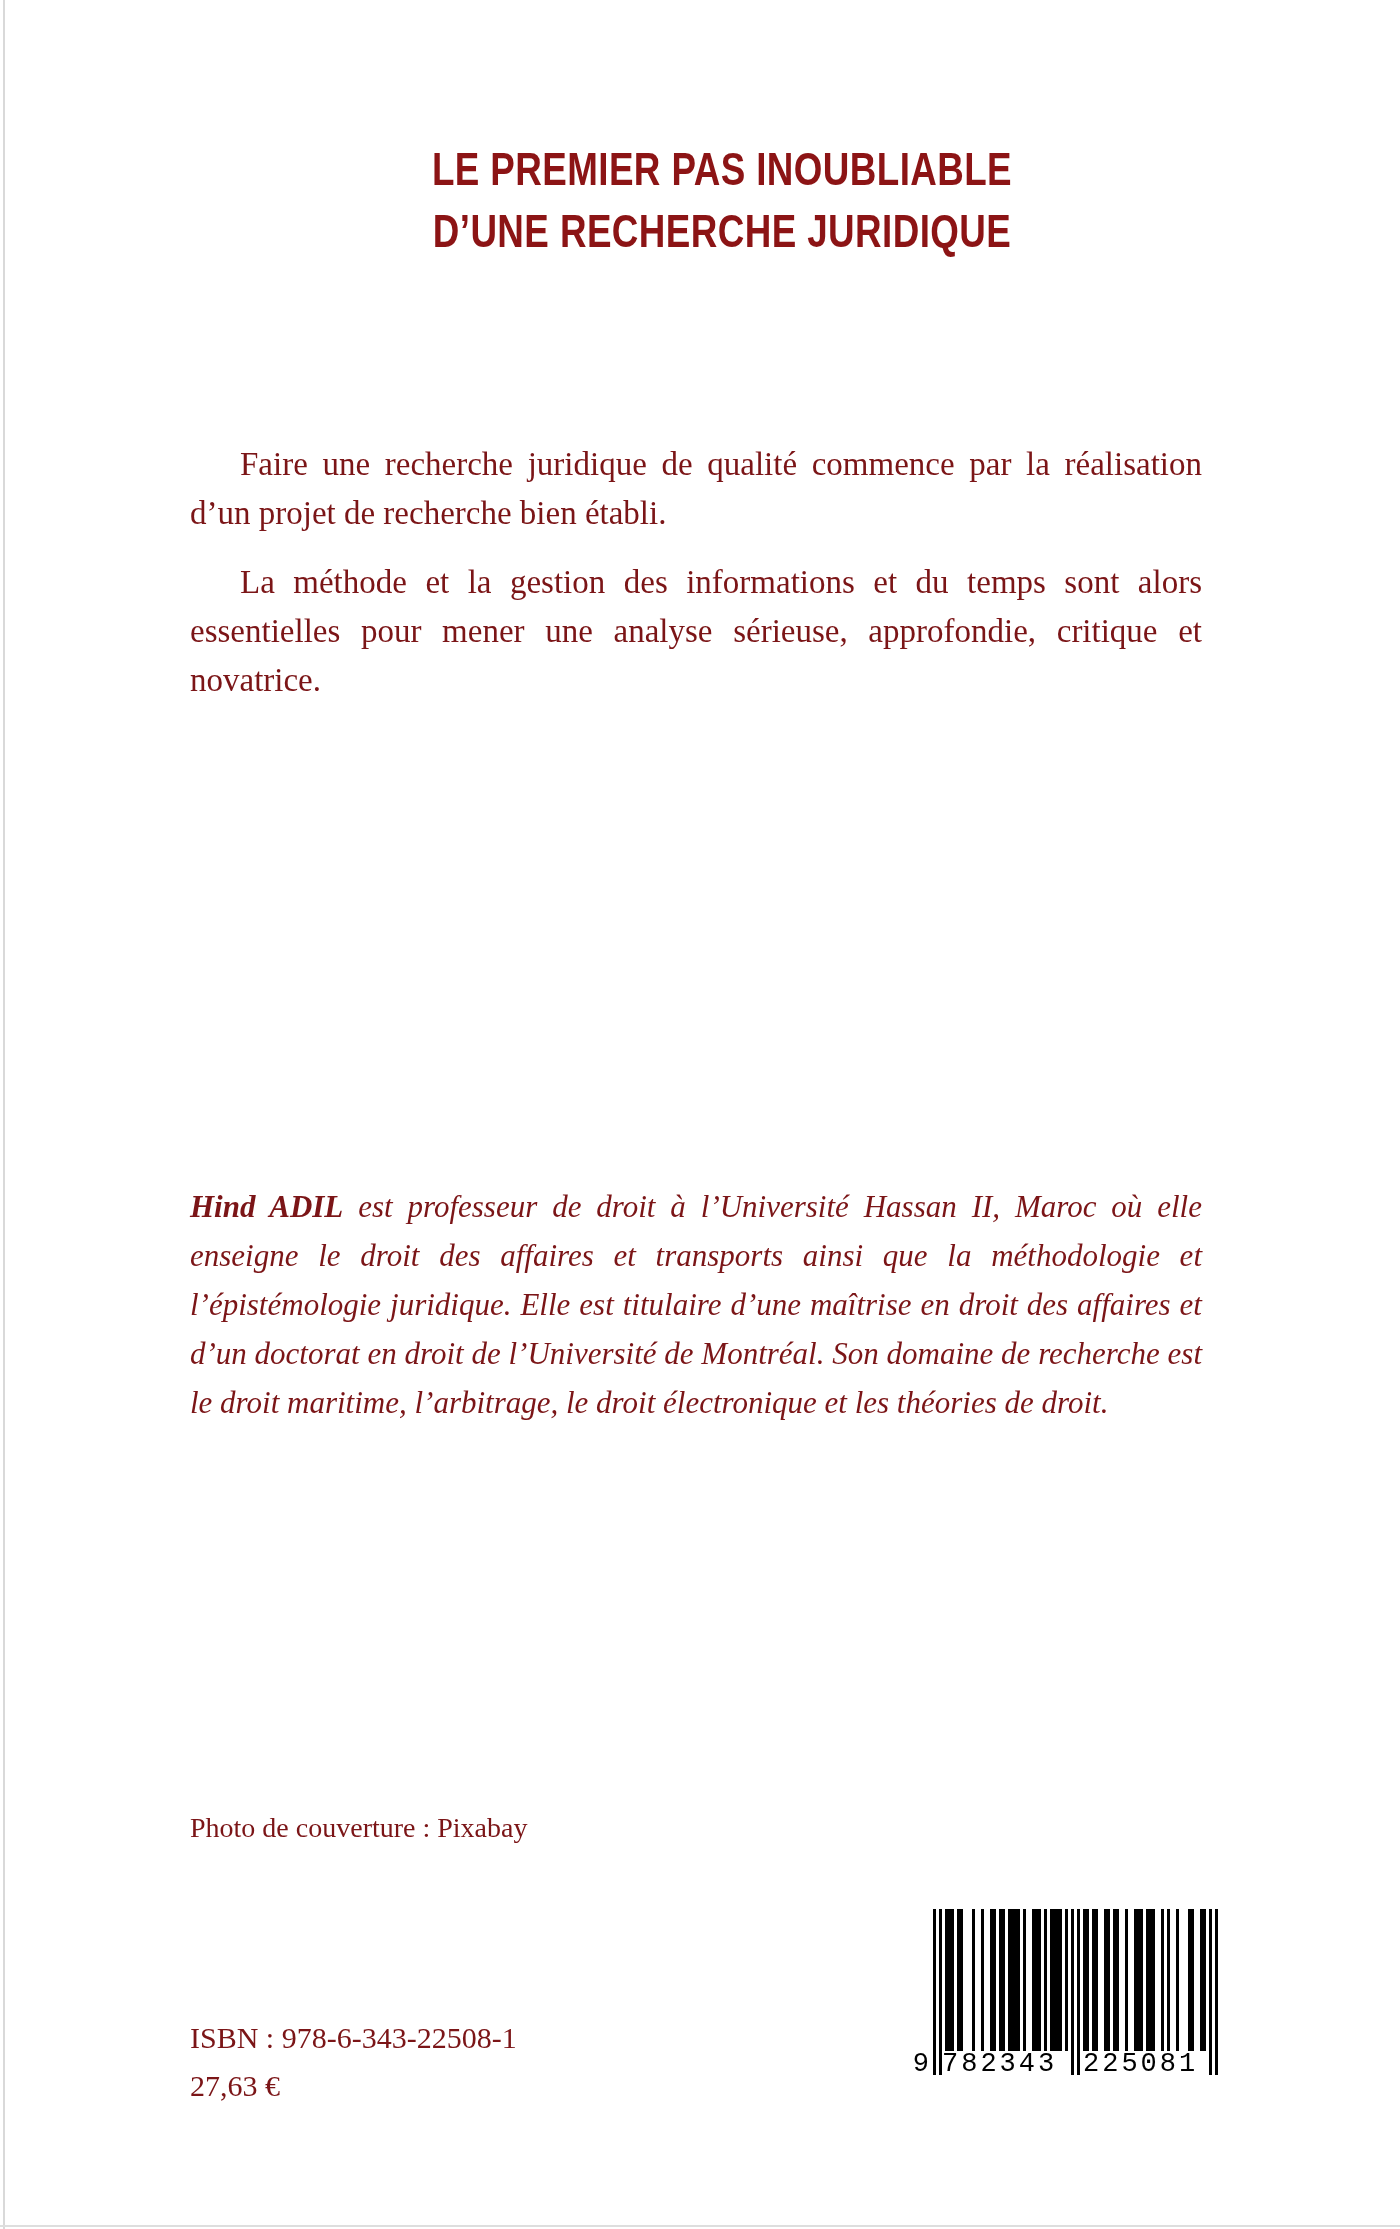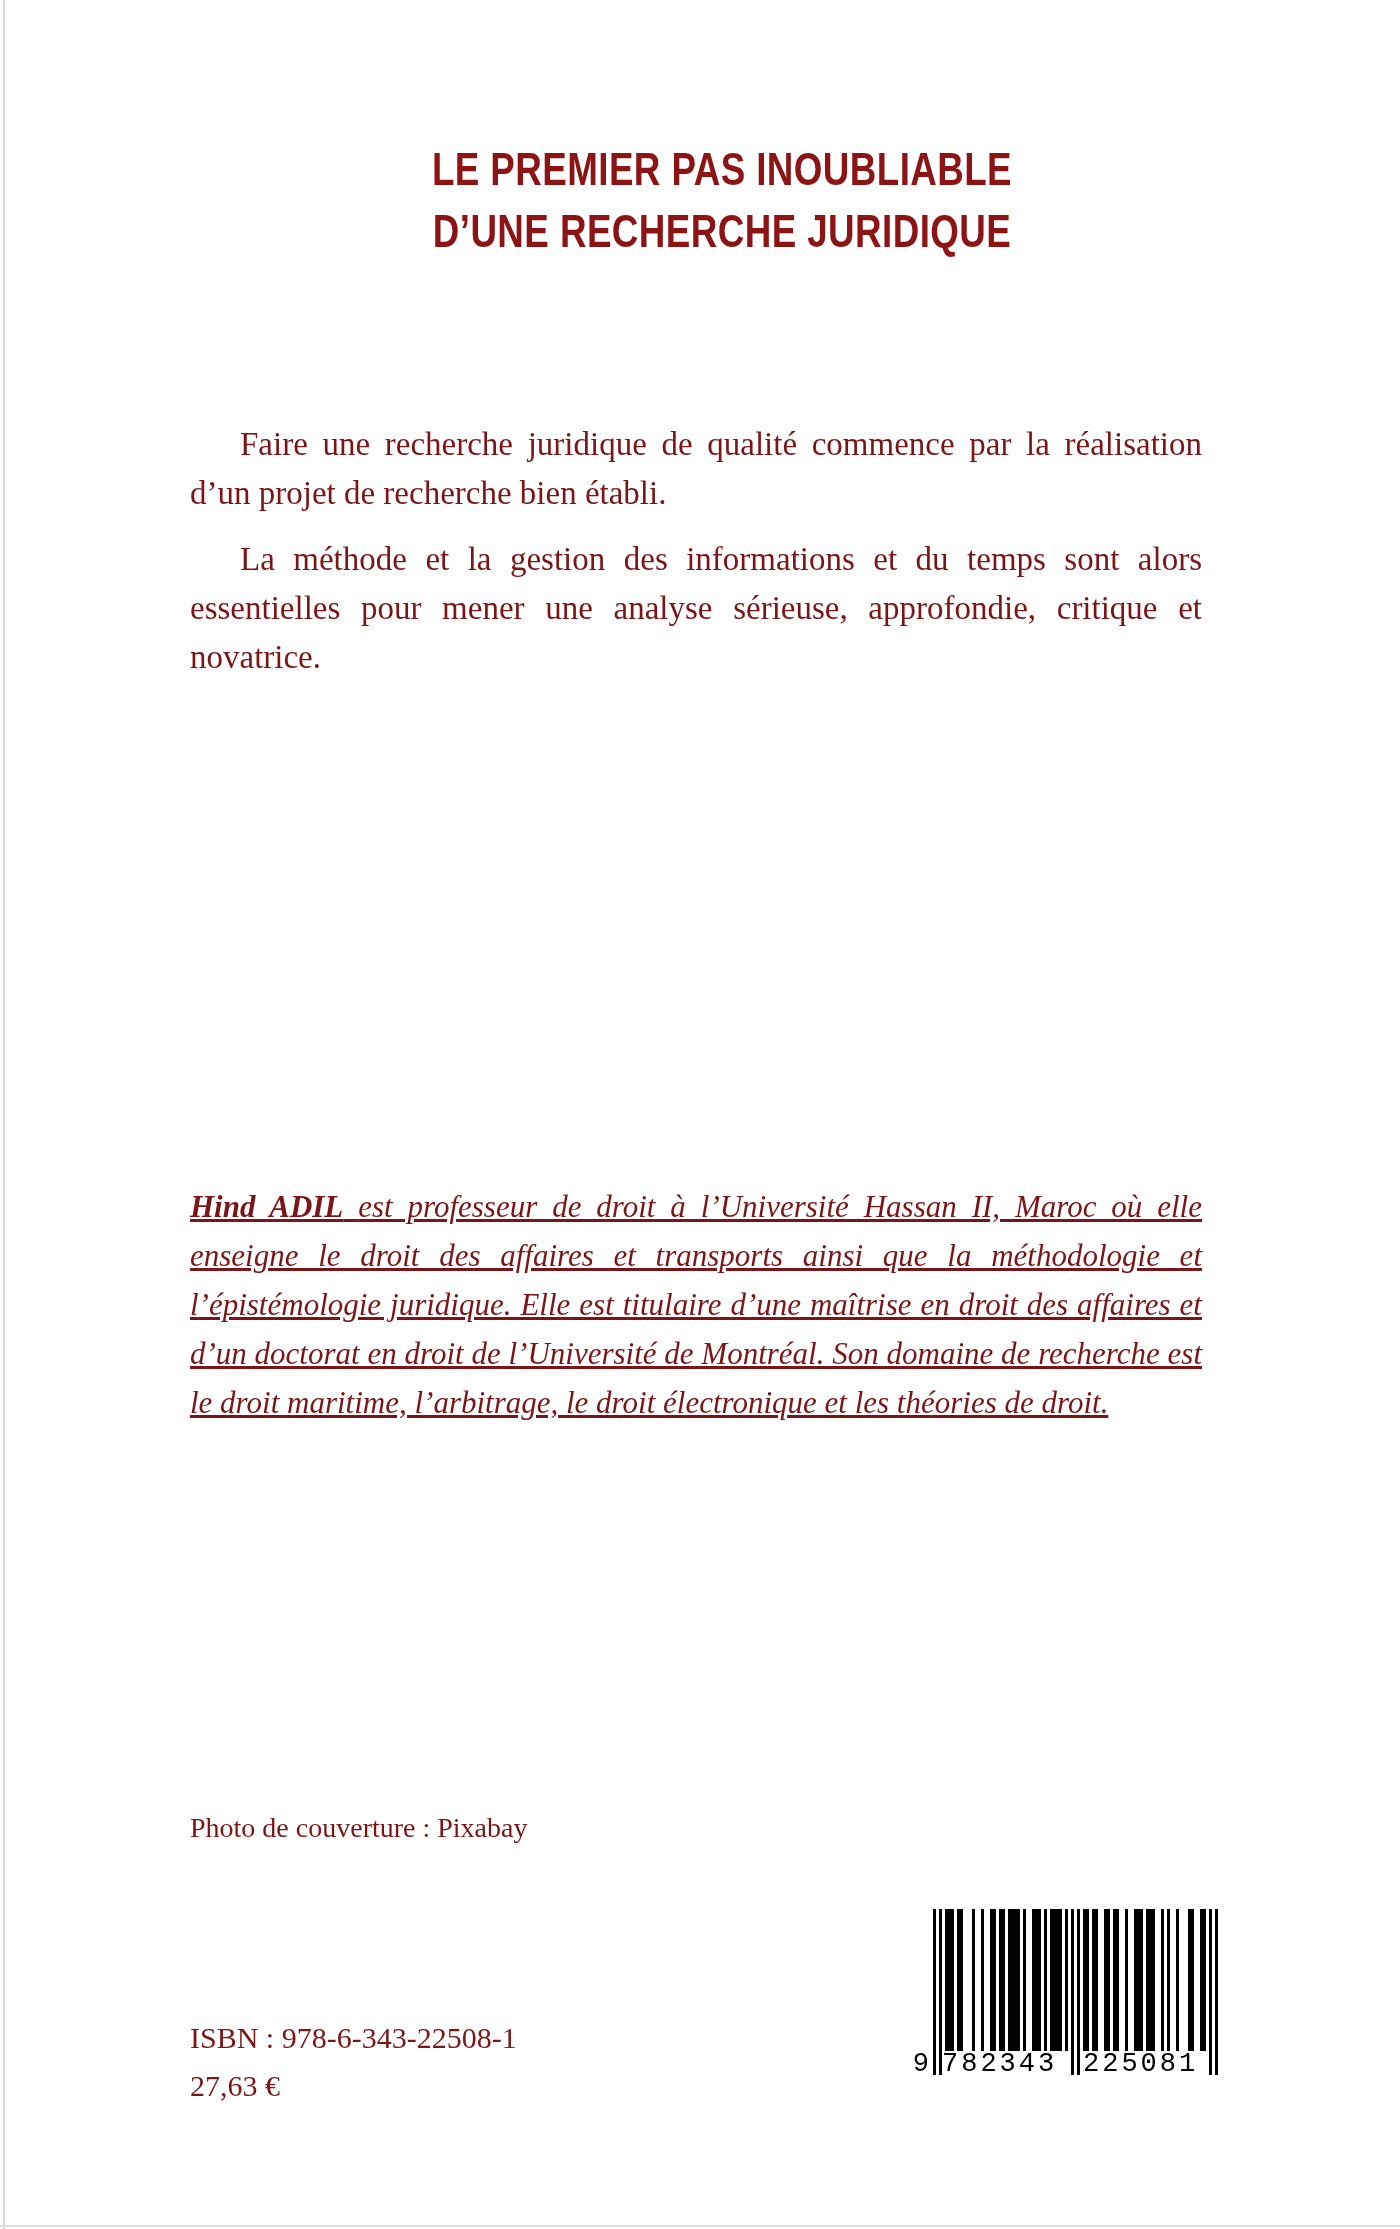--- a/index.html
+++ b/index.html
@@ -55,33 +55,33 @@
     left: 190px;
     width: 1012px;
     color: var(--text-color, #7b1517);
     font-size: 33px;
     line-height: 49px;
     text-align: justify;
   }
   .synopsis p {
     text-indent: 50px;
     margin-bottom: 17px;
+    margin-top: 20px;
   }
 
   .bio {
     position: absolute;
     top: 1182px;
     left: 190px;
     width: 1012px;
     color: var(--text-color, #7b1517);
     font-size: 31px;
     line-height: 49px;
     font-style: italic;
     text-align: justify;
-    text-decoration: underline;
   }
   .author-name { font-weight: 700; font-style: italic; }
 
   .photo-credit {
     position: absolute;
     top: 1812px;
     left: 190px;
     color: var(--text-color, #7b1517);
     font-size: 28px;
   }

